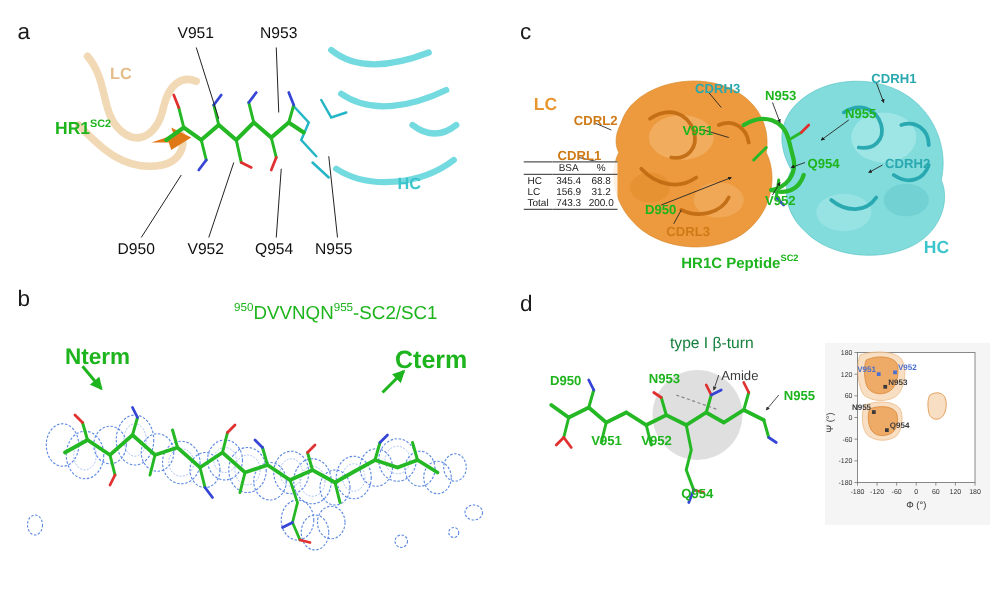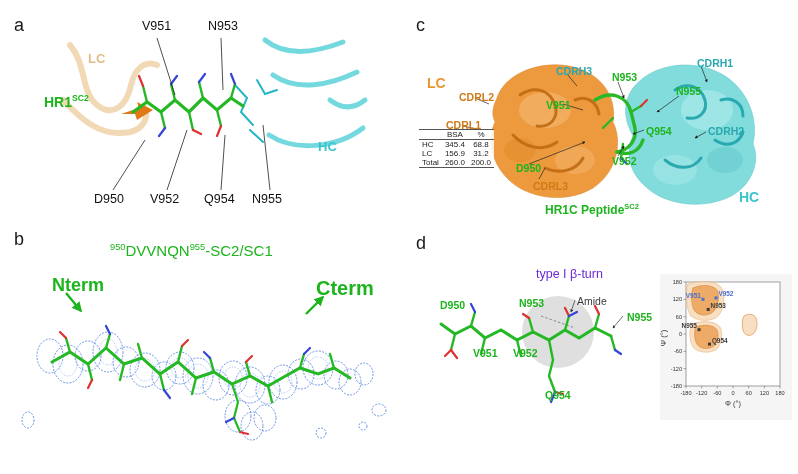--- a/index.html
+++ b/index.html
@@ -11,21 +11,21 @@
   .res{font-size:12.5px;color:#111}
   .res-sm{font-size:10.5px;font-weight:bold}
   .cdr{font-size:10.5px;font-weight:bold}
   sup{font-size:62%;vertical-align:super;line-height:0}
   .green{color:#1db41d}
   .orange{color:#e8962e}
   .orange-d{color:#cf7a16}
   .teal{color:#2aa8b0}
   .cyanc{color:#3cc4cc}
   .wheat{color:#e4bd8a}
-  .grayt{color:#6d28d9}
+  .grayt{color:#15803d}
   .bold{font-weight:bold}
   .bsa-table{position:absolute;left:419px;top:129px;border-collapse:collapse;font-size:8px;color:#222;background:rgba(255,255,255,0.85)}
   .bsa-table th,.bsa-table td{padding:0 3px;font-weight:normal}
   .bsa-table thead th{border-top:1px solid #555;border-bottom:1px solid #555;text-align:center}
   .bsa-table tbody tr:last-child td{border-bottom:1px solid #555}
   .bsa-table td.num{text-align:center}
   .bsa-table td.name{text-align:left}
 </style>
 </head>
 <body>
@@ -93,21 +93,21 @@
   <span class="lbl wheat" style="left:88px;top:52px;font-size:13px;font-weight:bold">LC</span>
   <span class="lbl green" style="left:44px;top:95px;font-size:14px;font-weight:bold"><span>HR1</span><sup>SC2</sup></span>
   <span class="lbl cyanc" style="left:318px;top:140px;font-size:13px;font-weight:bold">HC</span>
   <span class="lbl res" style="left:94px;top:193px">D950</span>
   <span class="lbl res" style="left:150px;top:193px">V952</span>
   <span class="lbl res" style="left:204px;top:193px">Q954</span>
   <span class="lbl res" style="left:252px;top:193px">N955</span>
 
   <span class="lbl panel-letter" style="left:14px;top:230px">b</span>
 
-  <div class="lbl green" style="left:110px;top:243px;width:240px;text-align:left;font-size:15px"><sup>950</sup><span>DVVNQN</span><sup>955</sup><span>-SC2/SC1</span></div>
+  <div class="lbl green" style="left:110px;top:243px;width:240px;text-align:right;font-size:15px"><sup>950</sup><span>DVVNQN</span><sup>955</sup><span>-SC2/SC1</span></div>
 
   <span class="lbl green bold" style="left:52px;top:276px;font-size:18px">Nterm</span>
   <span class="lbl green bold" style="left:316px;top:278px;font-size:20px">Cterm</span>
 
   <svg style="left:18px;top:288px" width="375" height="180" viewBox="0 0 375 180">
     <defs>
       <marker id="arrg" viewBox="0 0 6 6" refX="5" refY="3" markerWidth="4.2" markerHeight="4.2" orient="auto">
           <path d="M0,0 L6,3 L0,6 Z" fill="#1db41d"></path>
         </marker>
     </defs>
@@ -282,21 +282,21 @@
         <td class="num">345.4</td>
         <td class="num">68.8</td>
       </tr>
       <tr>
         <td class="name">LC</td>
         <td class="num">156.9</td>
         <td class="num">31.2</td>
       </tr>
       <tr>
         <td class="name">Total</td>
-        <td class="num">260.0</td>
+        <td class="num">743.3</td>
         <td class="num">200.0</td>
       </tr>
     </tbody>
   </table>
 
   <span class="lbl panel-letter" style="left:416px;top:234px">d</span>
   <span class="lbl grayt" style="left:536px;top:268px;font-size:12.5px">type I β-turn</span>
 
   <svg style="left:425px;top:272px" width="235" height="165" viewBox="0 0 235 165">
     <defs>

